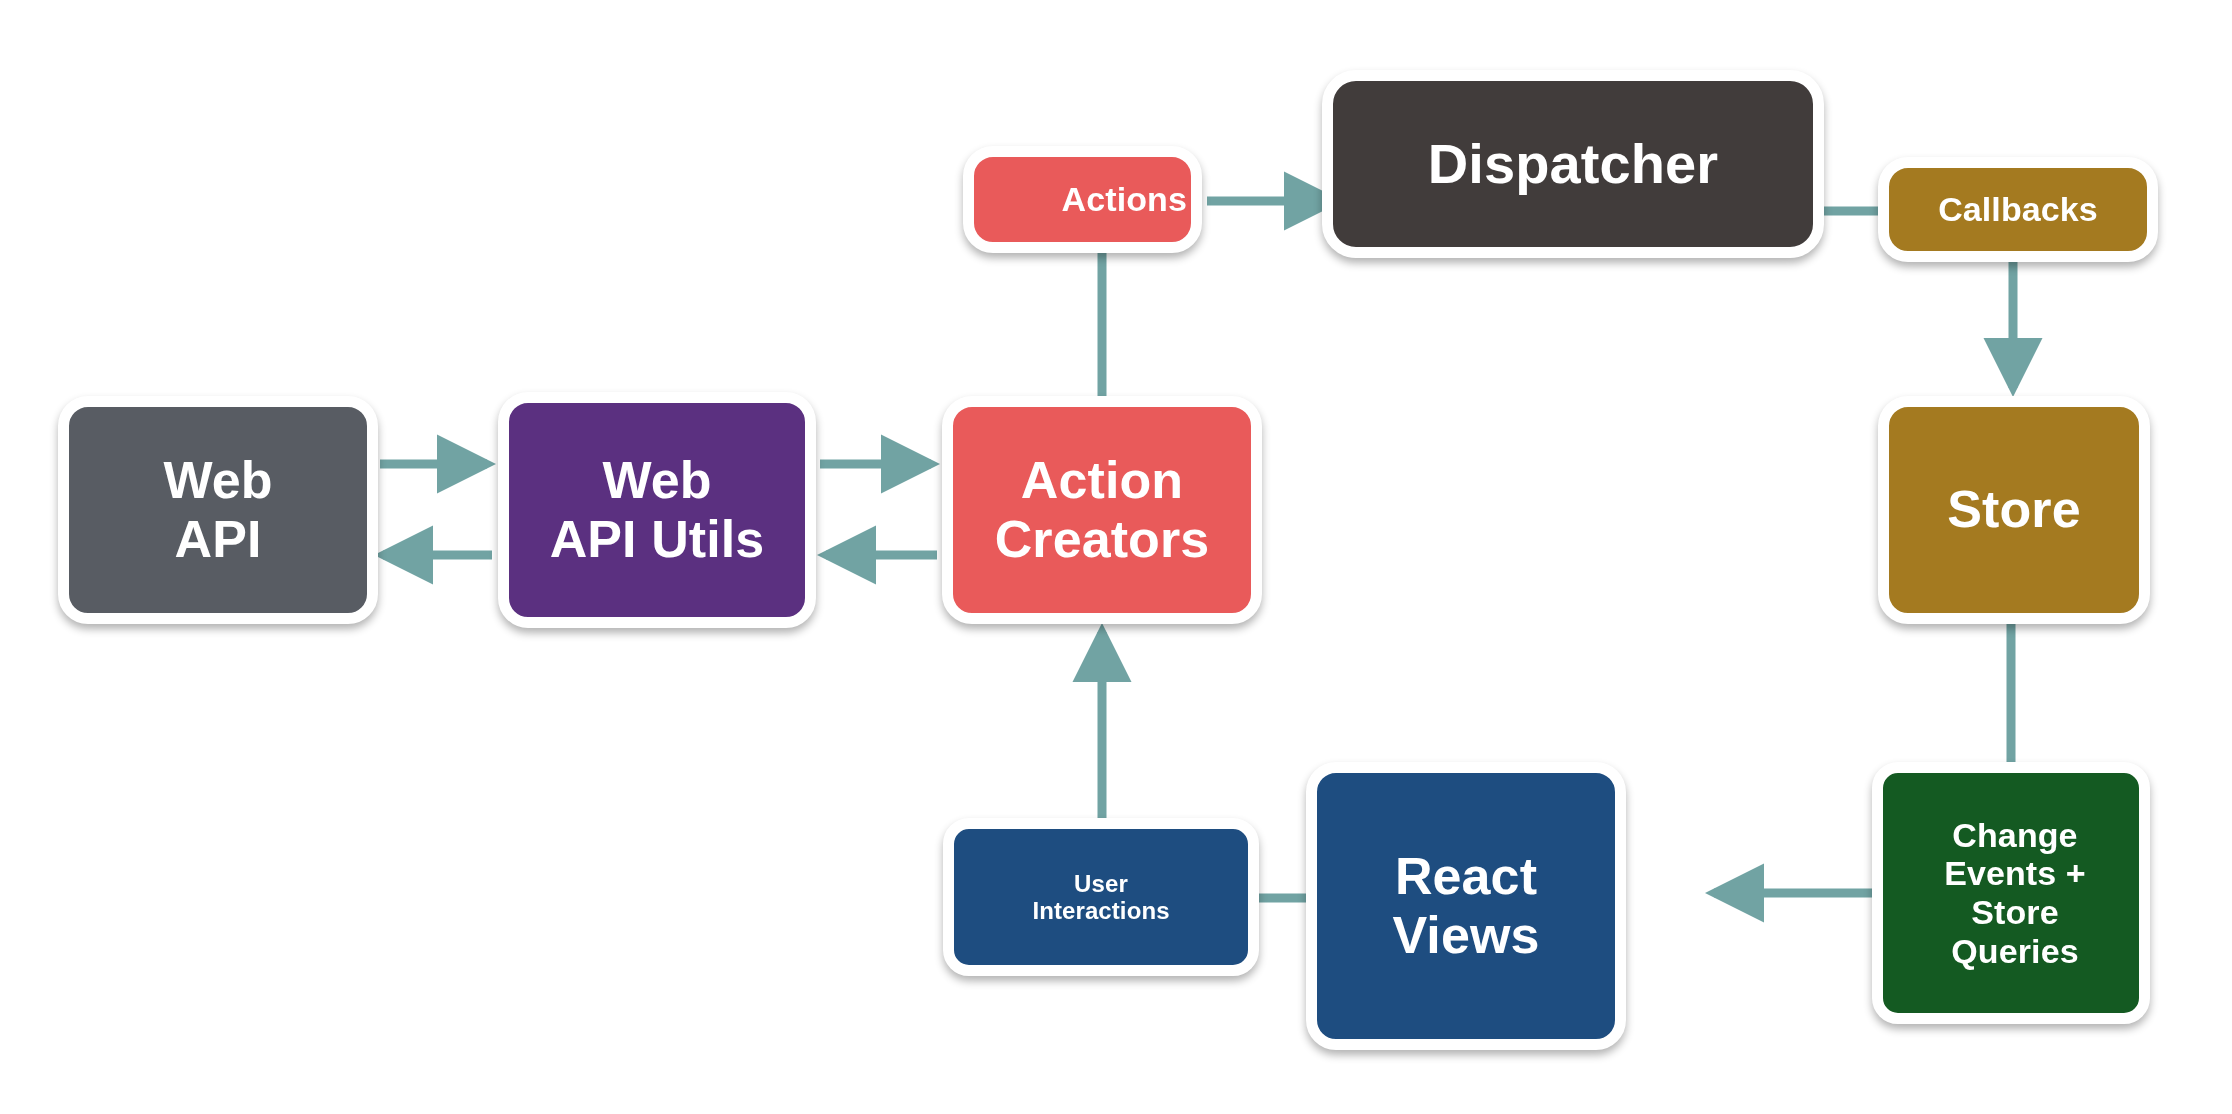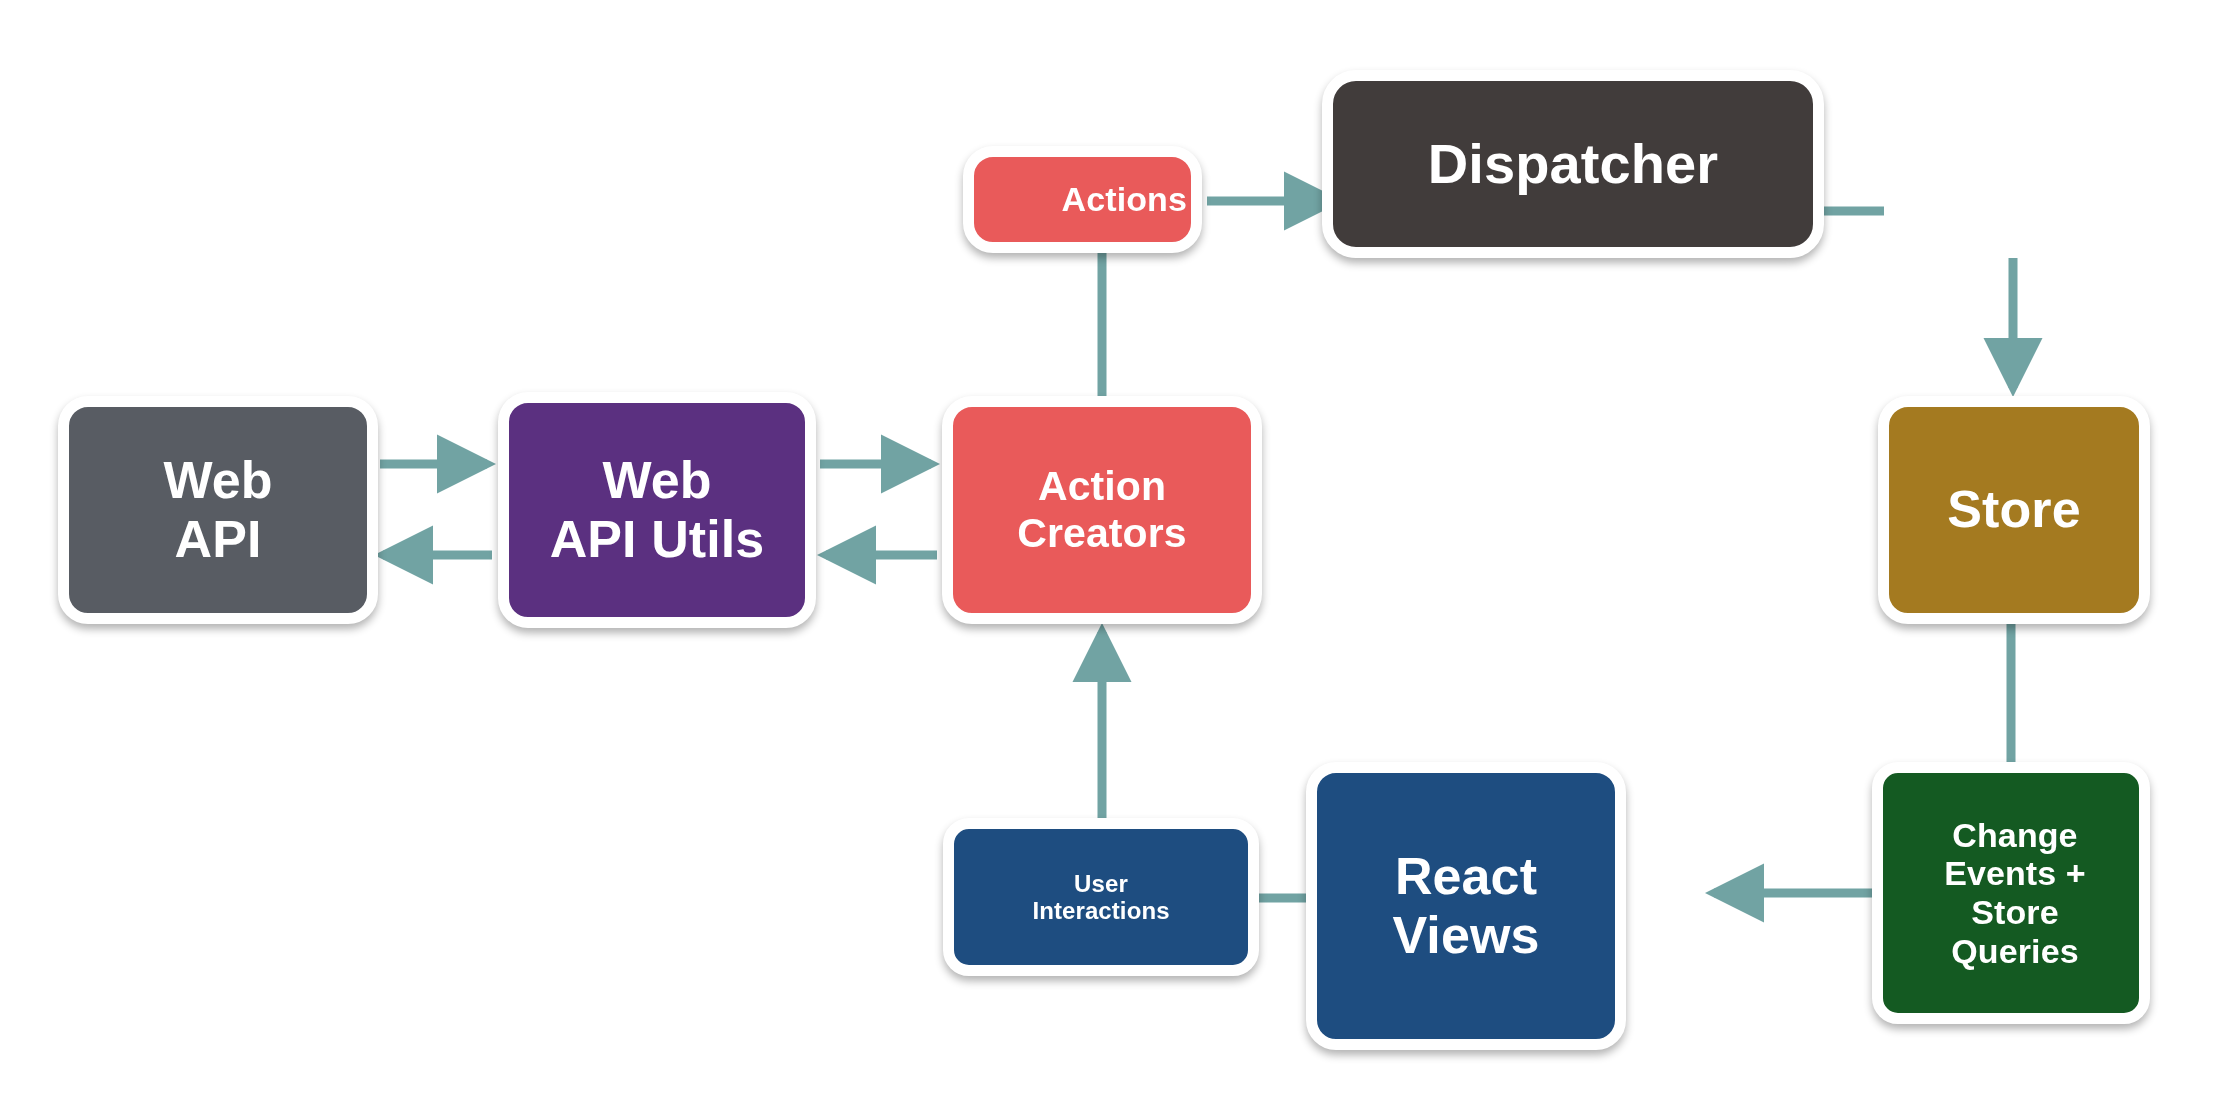--- a/index.html
+++ b/index.html
@@ -44,21 +44,21 @@
     z-index: 3;
   }
   .node .lbl {
     display: block;
     white-space: pre-line;
     padding: 0 4px;
   }
   
   #node-web-api       { left: 58px;   top: 396px; width: 320px; height: 228px; font-size: 52px; border-radius: 30px; }
   #node-web-api-utils { left: 498px;  top: 392px; width: 318px; height: 236px; font-size: 52px; border-radius: 30px; }
-  #node-action-creators { left: 942px; top: 396px; width: 320px; height: 228px; font-size: 41px; border-radius: 30px; }
+  #node-action-creators { left: 942px; top: 396px; width: 320px; height: 228px; font-size: 52px; border-radius: 30px; }
   #node-actions       { left: 963px;  top: 146px; width: 239px; height: 107px; font-size: 34px; border-radius: 30px; }
   #node-dispatcher    { left: 1322px; top: 70px;  width: 502px; height: 188px; font-size: 56px; border-radius: 34px; }
   #node-callbacks     { left: 1878px; top: 157px; width: 280px; height: 105px; font-size: 34px; border-radius: 30px; }
   #node-store         { left: 1878px; top: 396px; width: 272px; height: 228px; font-size: 52px; border-radius: 30px; }
   #node-change-events { left: 1872px; top: 762px; width: 278px; height: 262px; font-size: 34px; border-radius: 26px; padding-left: 8px; }
   #node-react-views   { left: 1306px; top: 762px; width: 320px; height: 288px; font-size: 52px; border-radius: 30px; }
   #node-user-interactions { left: 943px; top: 818px; width: 316px; height: 158px; font-size: 24px; border-radius: 26px; }
 </style>
 </head>
 <body>
@@ -113,20 +113,23 @@
   </div>
 
   <div class="node" id="node-actions" style="background-color: rgb(233, 90, 90); border-color: rgb(255, 255, 255); justify-content: flex-end;">
     <span class="lbl">Actions</span>
   </div>
 
   <div class="node" id="node-dispatcher" style="background-color: rgb(65, 60, 59); border-color: rgb(255, 255, 255);">
     <span class="lbl">Dispatcher</span>
   </div>
 
+  <div class="node" id="node-callbacks" style="background-color: rgb(164, 122, 32); border-color: rgb(255, 255, 255);">
+    <span class="lbl">Callbacks</span>
+  </div>
 
   <div class="node" id="node-store" style="background-color: rgb(164, 122, 32); border-color: rgb(255, 255, 255);">
     <span class="lbl">Store</span>
   </div>
 
   <div class="node" id="node-change-events" style="background-color: rgb(20, 90, 34); border-color: rgb(255, 255, 255);">
     <span class="lbl">Change
 Events +
 Store
 Queries</span>

